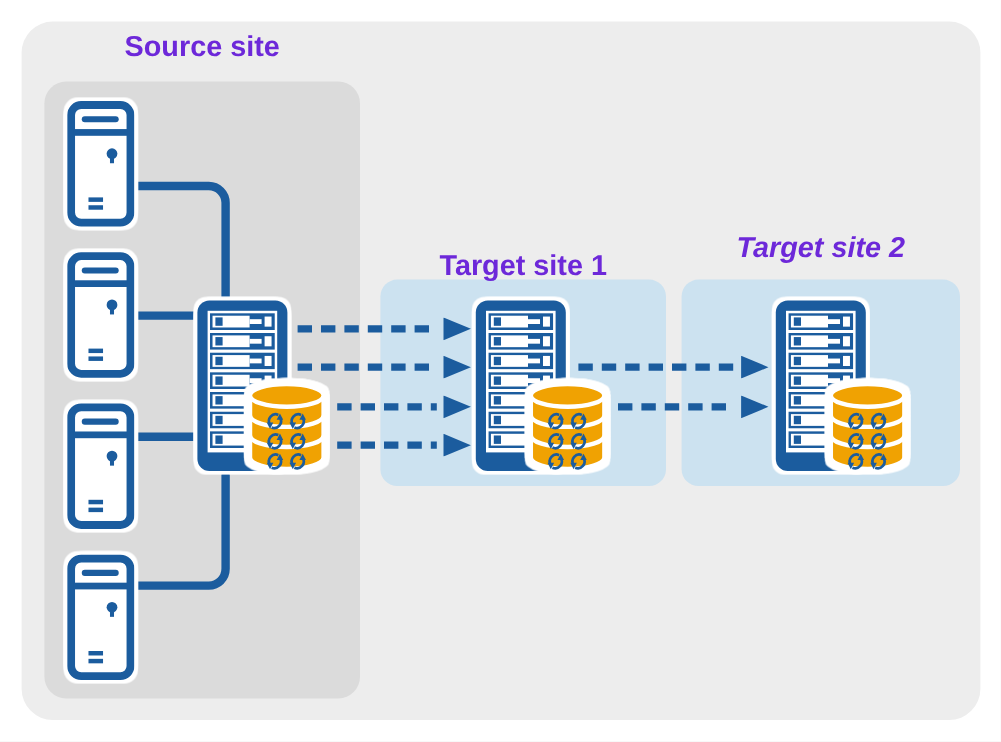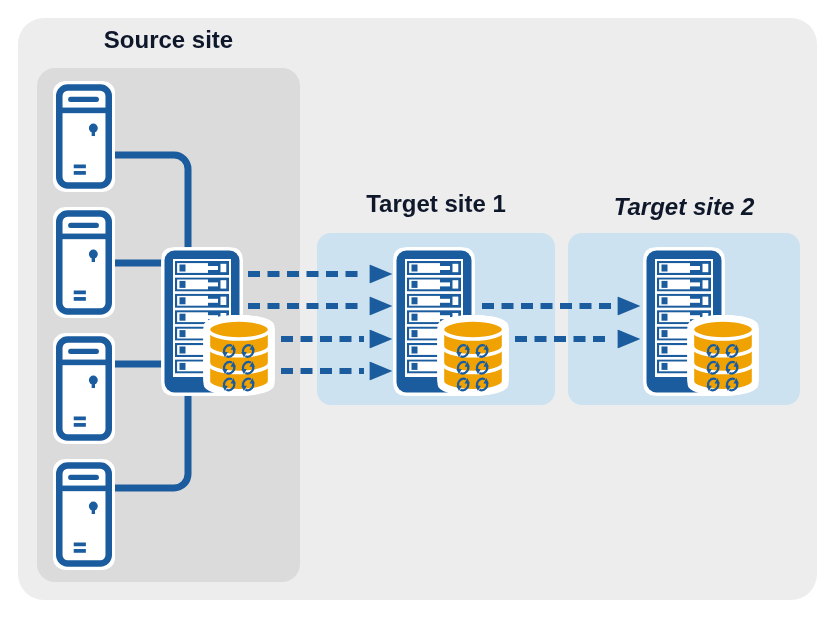--- a/index.html
+++ b/index.html
@@ -7,25 +7,25 @@
     width:834px;height:618px;position:relative;background:#ffffff;
     font-family:"Liberation Sans", sans-serif;overflow:hidden;
   }
   .panel{position:absolute;}
   .outer-panel{left:18px;top:18px;width:799px;height:582px;background:#EDEDED;border-radius:26px;}
   .source-panel{left:37px;top:68px;width:263px;height:514px;background:#DBDBDB;border-radius:18px;}
   .target-panel{top:233px;height:172px;background:#CCE2F0;border-radius:14px;}
   .t1{left:317px;width:238px;}
   .t2{left:568px;width:232px;}
   .site-title{
-    position:absolute;color:#0f172a;font-weight:bold;font-size:24px;
+    position:absolute;color:#6d28d9;font-weight:bold;font-size:24px;
     text-align:center;letter-spacing:0px;white-space:nowrap;
   }
   .title-source{left:37px;width:263px;top:26px;}
-  .title-t1{left:317px;width:238px;top:190px;}
+  .title-t1{left:317px;width:238px;top:208px;}
   .title-t2{left:568px;width:232px;top:193px;font-style:italic;}
   svg.overlay{position:absolute;left:0;top:0;pointer-events:none;}
   .halo{filter:drop-shadow(3px 0 0 #ffffff) drop-shadow(-3px 0 0 #ffffff)
          drop-shadow(0 3px 0 #ffffff) drop-shadow(0 -3px 0 #ffffff);}
 </style>
 </head>
 <body>
 
 <div class="panel outer-panel"></div>
 <div class="panel source-panel"></div>

